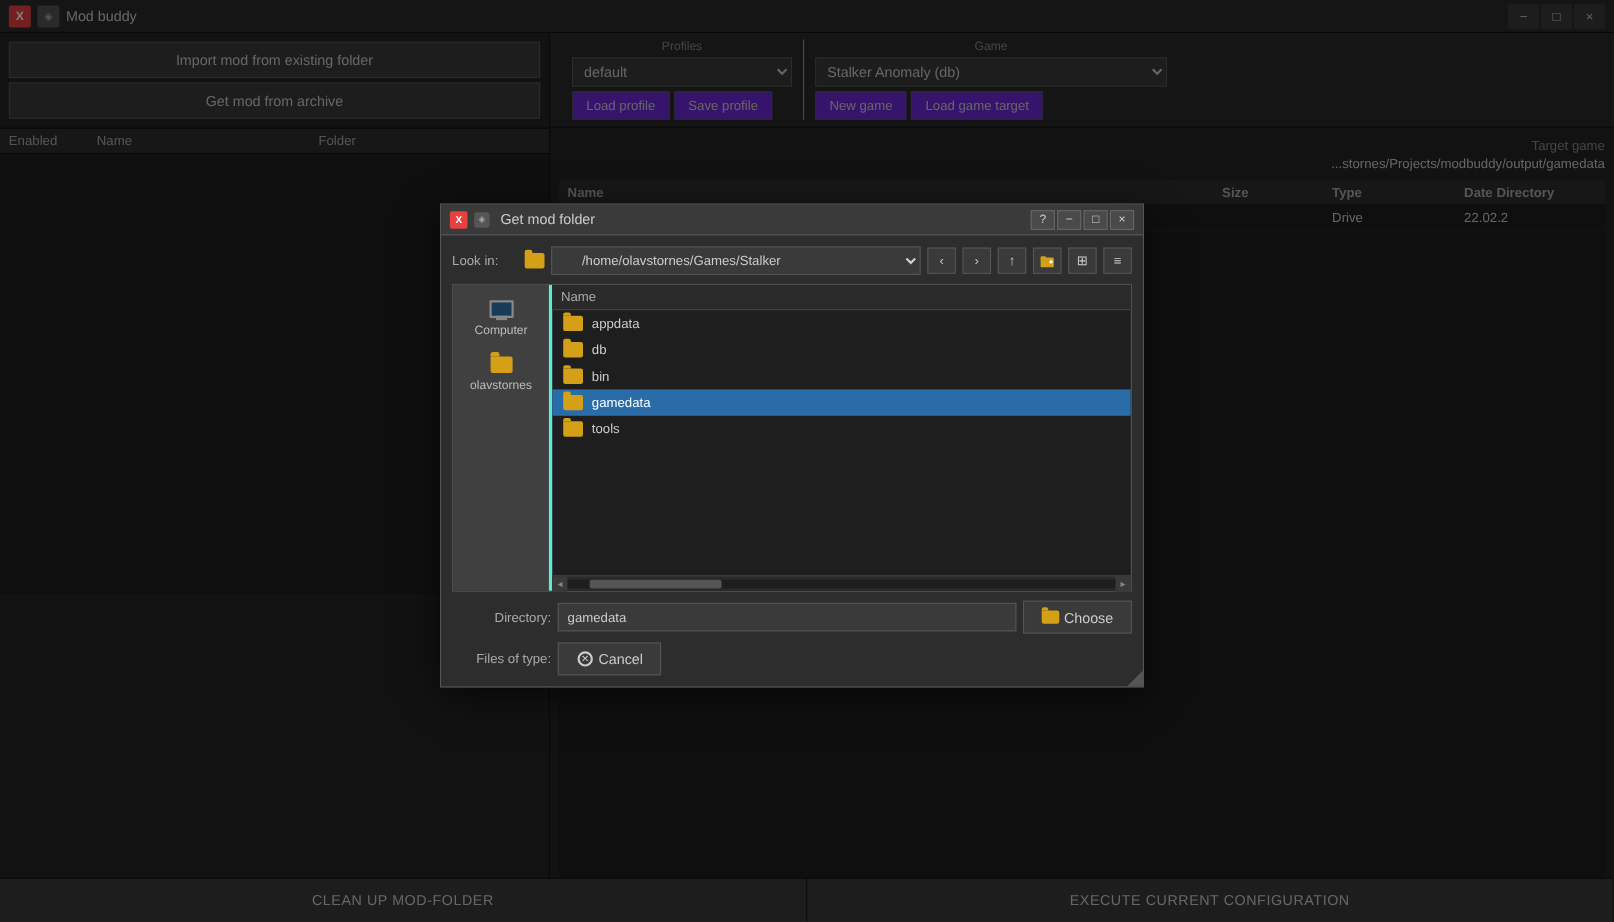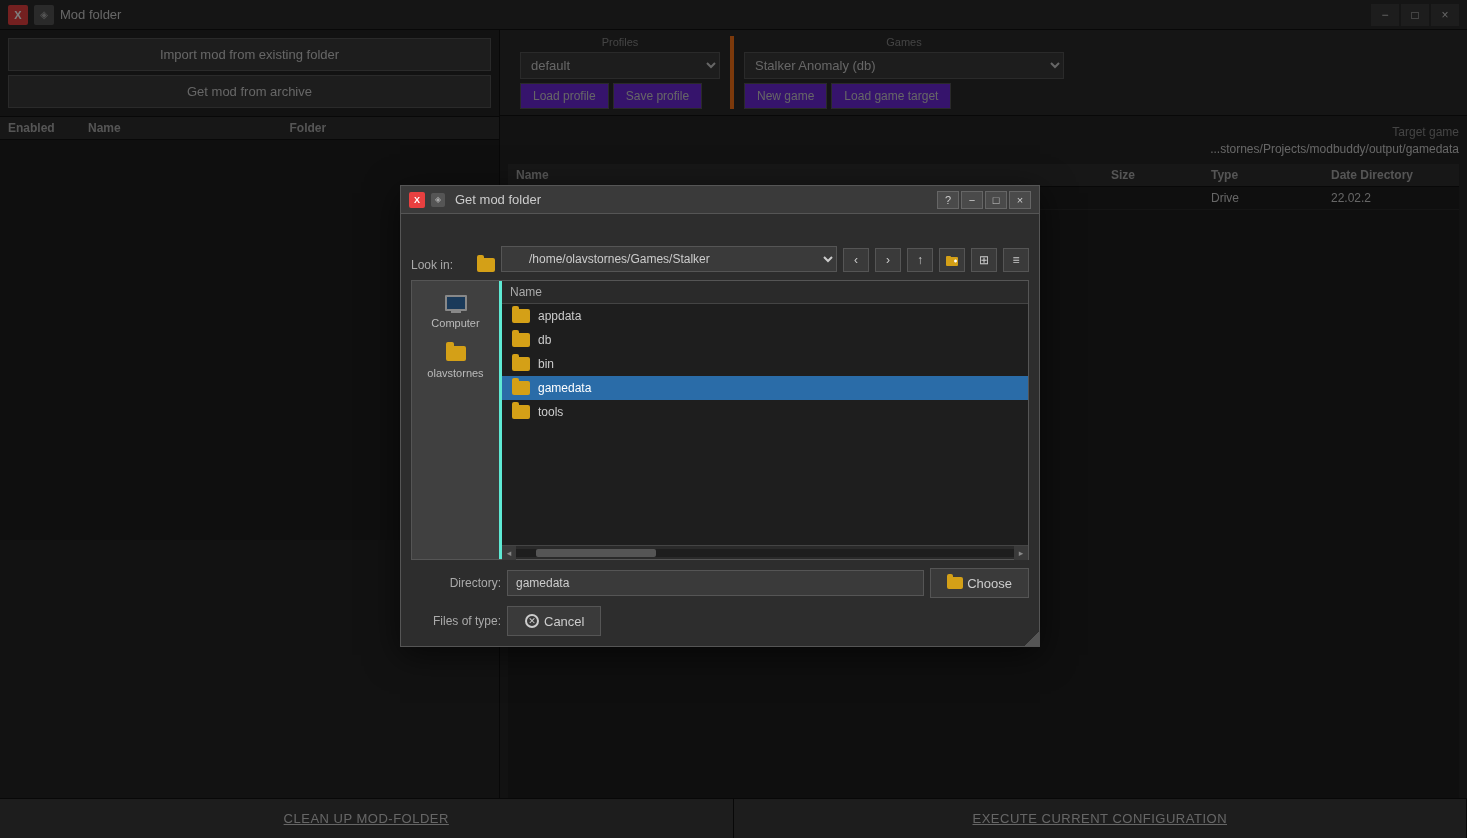--- a/index.html
+++ b/index.html
@@ -80,40 +80,39 @@
     .mod-table {
       flex: 1;
       overflow-y: auto;
     }
     .mod-table-header {
       display: grid;
       grid-template-columns: 80px 1fr 1fr;
       background: #2f2f2f;
       border-bottom: 1px solid #111;
       padding: 4px 8px;
-      font-weight: bold;
+      font-weight: normal;
       color: #aaa;
       font-size: 12px;
     }
     .mod-table-body {
       background: #1e1e1e;
       min-height: 400px;
     }
 
     
     .bottom-bar {
       height: 40px;
       display: flex;
       background: #2b2b2b;
       border-top: 1px solid #111;
       position: absolute;
       bottom: 0;
       left: 0;
       right: 0;
-      text-decoration: underline;
     }
     .bottom-btn {
       flex: 1;
       background: #3a3a3a;
       border: none;
       border-right: 1px solid #111;
       color: #ccc;
       font-size: 13px;
       cursor: pointer;
       text-transform: uppercase;
@@ -138,21 +137,21 @@
       padding: 6px 10px;
       flex-wrap: wrap;
       row-gap: 4px;
     }
 
     .toolbar-section {
       display: flex;
       flex-direction: column;
       gap: 4px;
       padding: 0 10px;
-      border-right: 4px solid #f97316;
+      border-right: 1px solid #f97316;
     }
     .toolbar-section:last-child { border-right: none; }
     .toolbar-label {
       color: #888;
       font-size: 11px;
       text-align: center;
     }
     .toolbar-row {
       display: flex;
       gap: 4px;
@@ -295,23 +294,22 @@
       padding: 10px;
       display: flex;
       flex-direction: column;
       flex: 1;
       gap: 8px;
     }
 
     
     .look-in-row {
       display: flex;
-      align-items: flex-end;
+      align-items: center;
       gap: 6px;
-      margin-top: 22px;
     }
     .look-in-label {
       color: #aaa;
       font-size: 12px;
       white-space: nowrap;
       width: 60px;
     }
     .look-in-select {
       flex: 1;
       background: #3a3a3a;
@@ -544,21 +542,21 @@
     }
   </style>
 </head>
 <body>
 
 <div class="titlebar">
   <div class="titlebar-icon">
     <span>X</span>
   </div>
   <div style="width:20px;height:20px;background:#555;border-radius:2px;margin-right:6px;display:flex;align-items:center;justify-content:center;font-size:10px;color:#aaa;">◈</div>
-  <span class="titlebar-title">Mod folder</span>
+  <span class="titlebar-title">Mod buddy</span>
   <div class="titlebar-controls">
     <button class="titlebar-btn">−</button>
     <button class="titlebar-btn">□</button>
     <button class="titlebar-btn close">×</button>
   </div>
 </div>
 
 <div class="main-layout">
 
   <div class="left-panel">
@@ -585,21 +583,21 @@
         <div class="toolbar-row">
           <select class="toolbar-select"><option>default</option></select>
         </div>
         <div class="toolbar-row">
           <button class="toolbar-btn">Load profile</button>
           <button class="toolbar-btn">Save profile</button>
         </div>
       </div>
 
       <div class="toolbar-section">
-        <span class="toolbar-label">Games</span>
+        <span class="toolbar-label">Game</span>
         <div class="toolbar-row">
           <select class="toolbar-select" style="min-width:320px;"><option>Stalker Anomaly (db)</option></select>
         </div>
         <div class="toolbar-row">
           <button class="toolbar-btn">New game</button>
           <button class="toolbar-btn">Load game target</button>
         </div>
       </div>
     </div>
 

